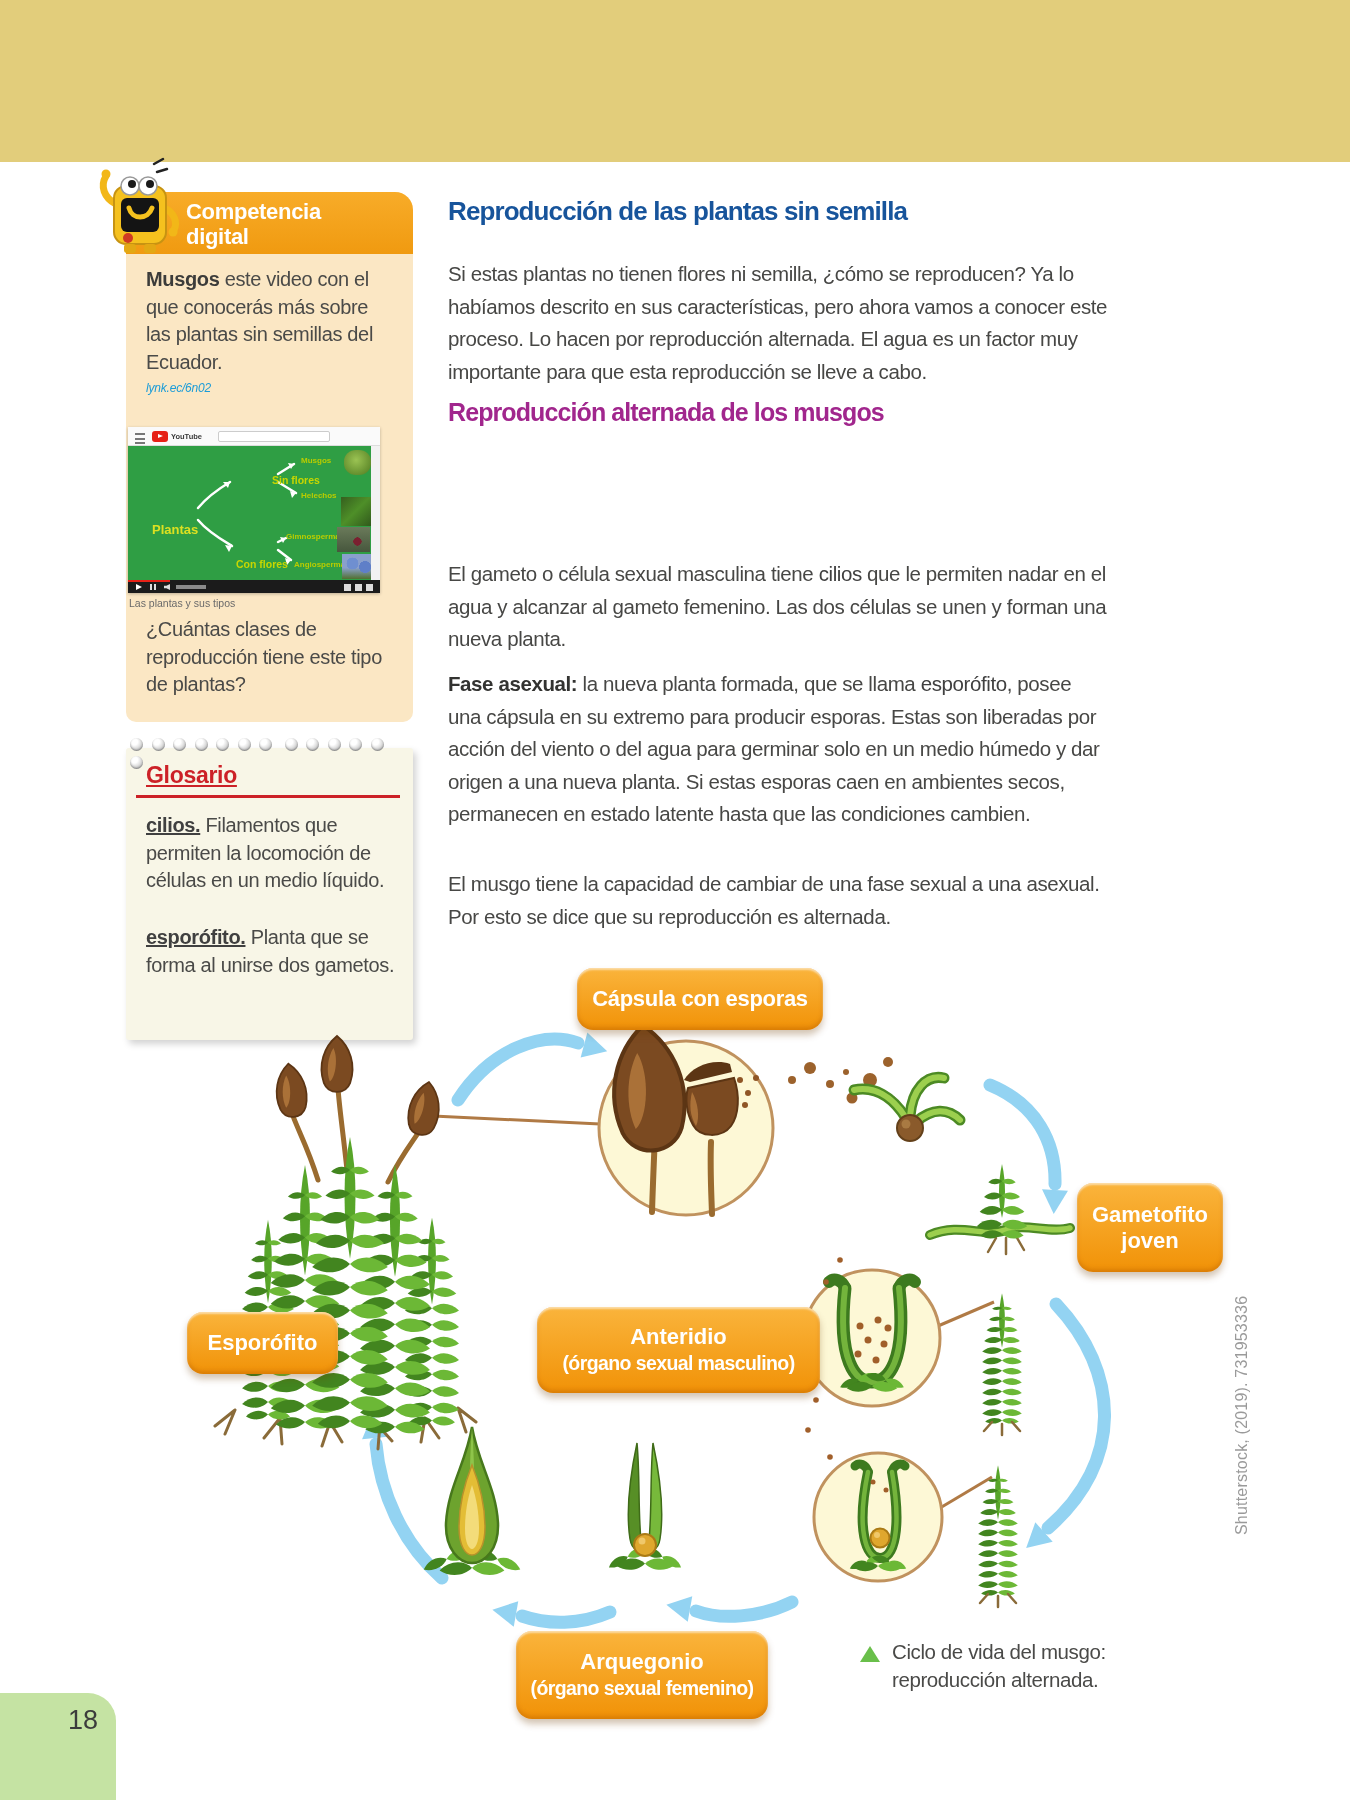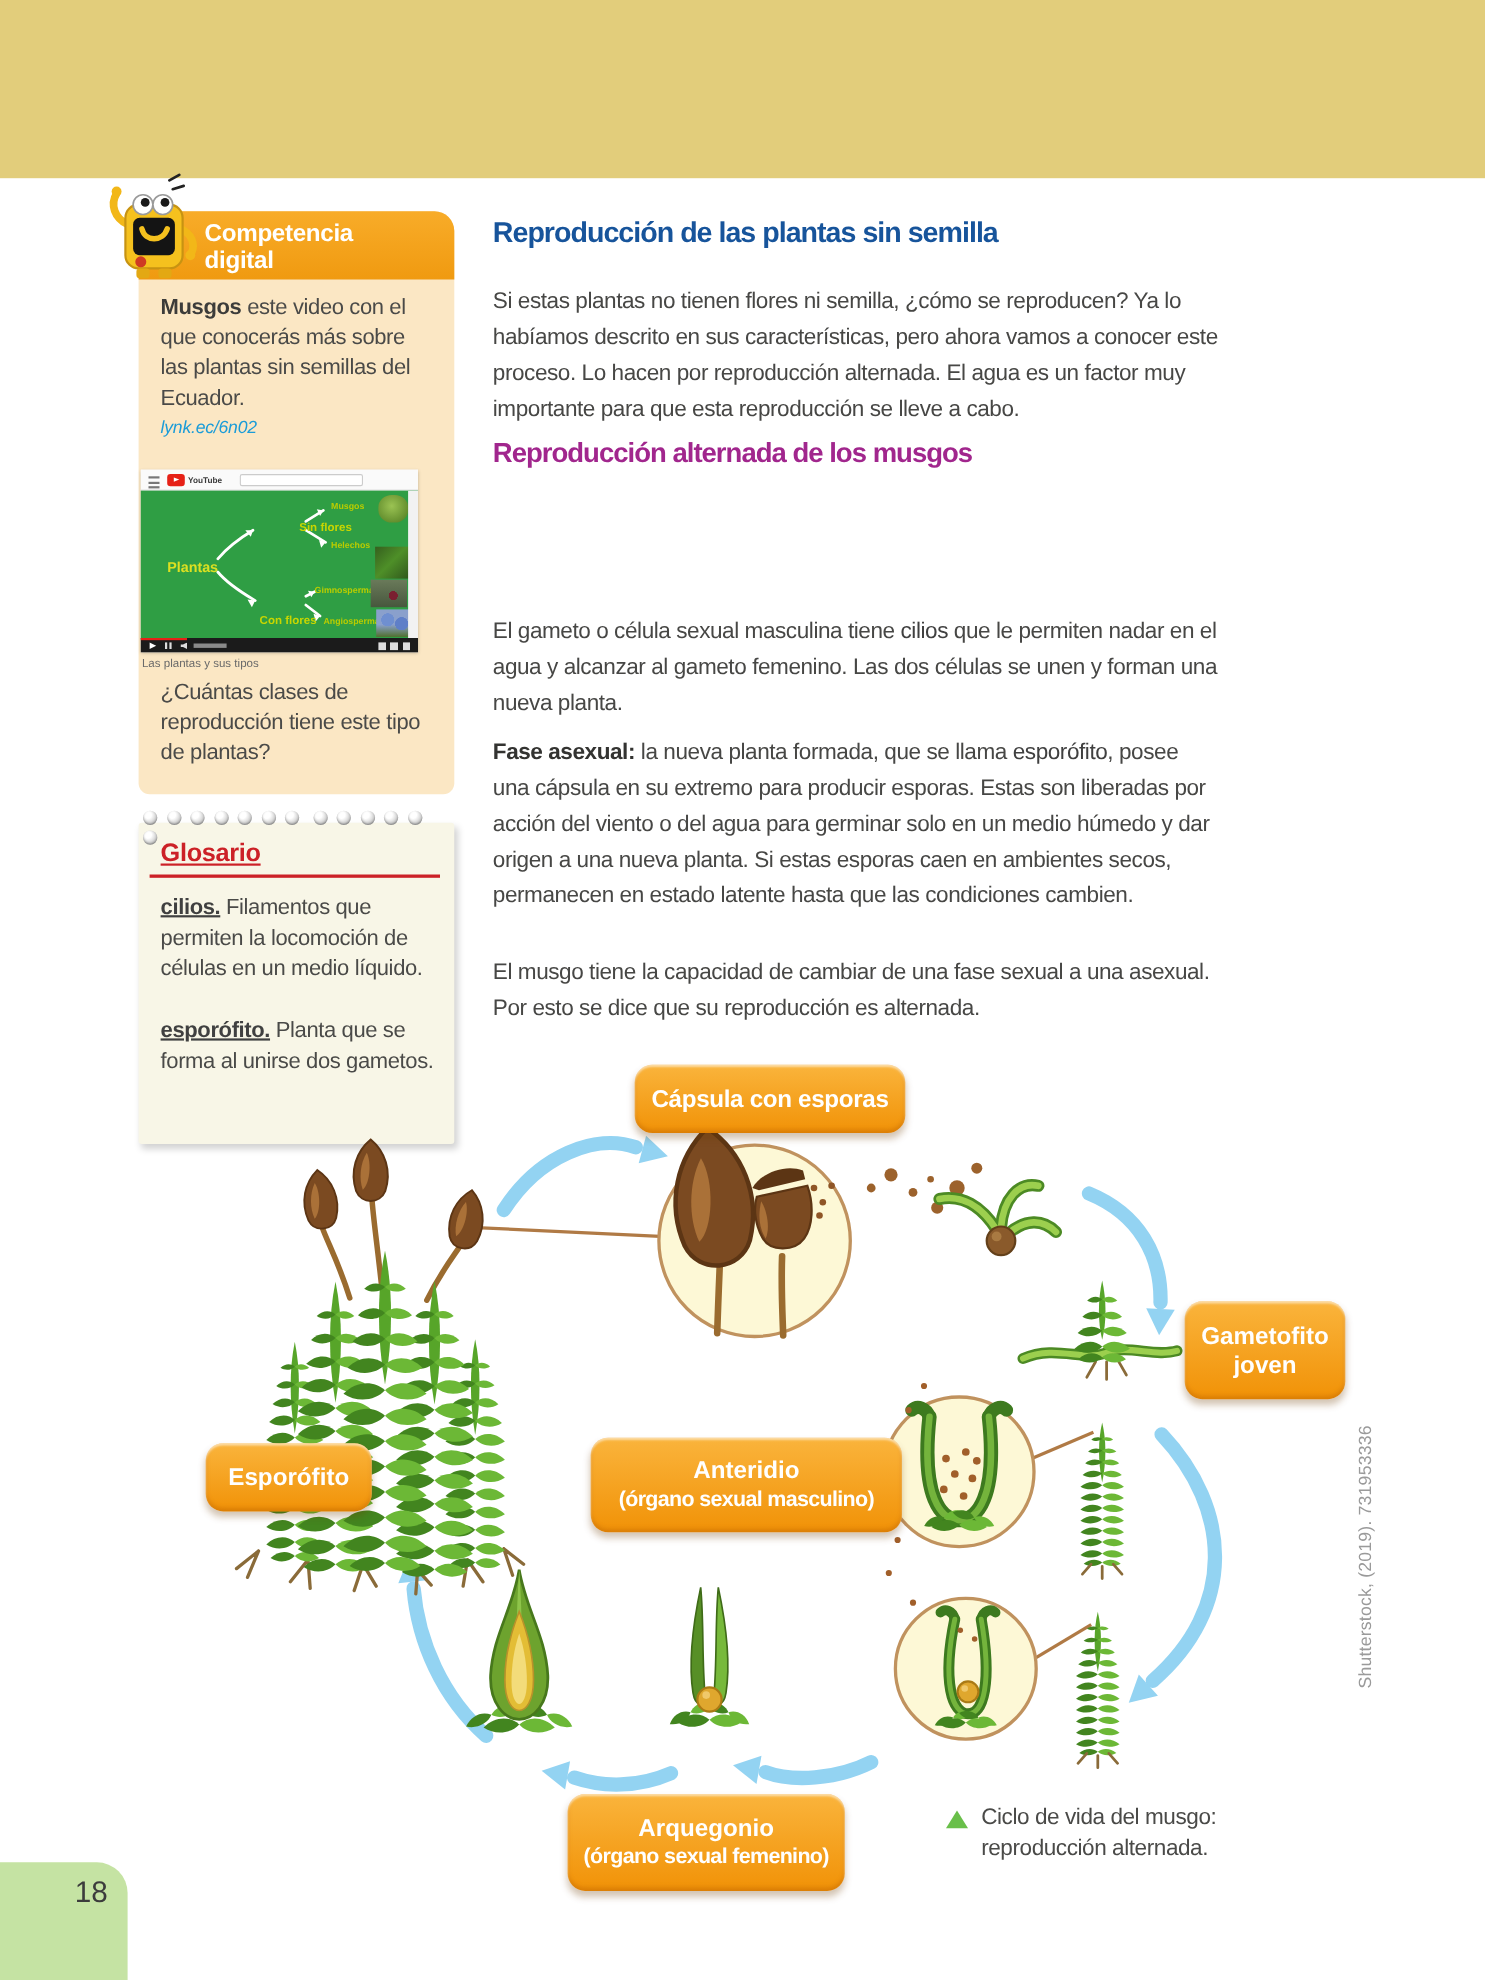--- a/index.html
+++ b/index.html
@@ -13,21 +13,21 @@
   
   .comp-box { left:126px; top:192px; width:287px; height:530px; background:#fbe7c4;
               border-radius:18px 18px 10px 10px; }
   .comp-header { left:126px; top:192px; width:287px; height:62px;
                  background:linear-gradient(#f8ac29,#f09a10); border-radius:18px 18px 0 0; }
   .comp-title { left:186px; top:199px; width:200px; color:#fff; font-weight:bold;
                 font-size:22px; line-height:25px; letter-spacing:-0.3px; }
   .comp-body { left:146px; top:266px; width:250px; font-size:20px; line-height:27.5px;
                color:#4a4a48; letter-spacing:-0.35px; }
   .comp-body b { color:#3c3c3a; }
-  .comp-link { left:146px; top:381px; width:250px; font-size:16px; font-style:italic;
+  .comp-link { left:146px; top:381px; width:250px; font-size:12px; font-style:italic;
                color:#1b9cd8; letter-spacing:-0.2px; }
   .comp-question { left:146px; top:616px; width:252px; font-size:20px; line-height:27.5px;
                    color:#4a4a48; letter-spacing:-0.35px; }
 
   
   .video { left:128px; top:427px; width:252px; height:166px; background:#fff;
            box-shadow:0 1px 3px rgba(0,0,0,.25); }
   .vt-bar { position:absolute; left:0; top:0; width:252px; height:18px; background:#fafafa;
             border-bottom:1px solid #ddd; }
   .vt-menu { position:absolute; left:7px; top:6px; width:10px; height:7px;
@@ -36,21 +36,21 @@
   .vt-logo { position:absolute; left:24px; top:3.5px; width:16px; height:11px; background:#e62117;
              border-radius:3px; }
   .vt-logo::after { content:""; position:absolute; left:6px; top:3px; width:0; height:0;
                     border-left:5px solid #fff; border-top:2.8px solid transparent; border-bottom:2.8px solid transparent; }
   .vt-brand { position:absolute; left:43px; top:5px; font-size:7.5px; font-weight:bold; color:#3a3a3a; }
   .vt-search { position:absolute; left:90px; top:4px; width:110px; height:9px; background:#fff;
                border:1px solid #ccc; border-radius:2px; }
   .vt-screen { position:absolute; left:0; top:19px; width:252px; height:135px; background:#2f9e44; overflow:hidden; }
   .vt-right-strip { position:absolute; right:0; top:0; width:9px; height:135px; background:#f2f2f2; }
   .vt-label { position:absolute; font-weight:bold; white-space:nowrap; }
-  .vt-root { left:24px; top:62px; font-size:13px; color:#dce021; }
+  .vt-root { left:24px; top:76px; font-size:13px; color:#dce021; }
   .vt-branch { font-size:10.5px; color:#c8d600; }
   .vt-b1 { left:104px; top:28px;padding-left:40px; } .vt-b2 { left:108px; top:112px; }
   .vt-leaf { font-size:8px; color:#b9cc00; }
   .vt-l1 { left:173px; top:10px; } .vt-l2 { left:173px; top:45px; }
   .vt-l3 { left:158px; top:86px; } .vt-l4 { left:166px; top:114px; }
   .vt-photo { position:absolute; }
   .vt-ph-musgo { left:216px; top:4px; width:27px; height:25px; border-radius:45%;
                  background:radial-gradient(circle at 45% 40%, #9bc353, #4e7a1f); }
   .vt-ph-helecho { left:213px; top:51px; width:35px; height:29px;
                    background:linear-gradient(135deg,#355f1e,#4e8f28 45%,#2c501a); }

